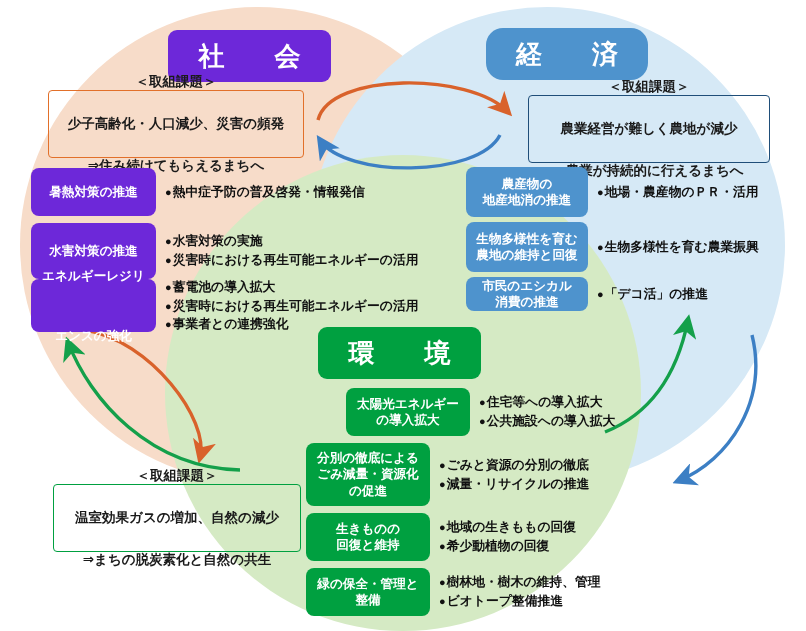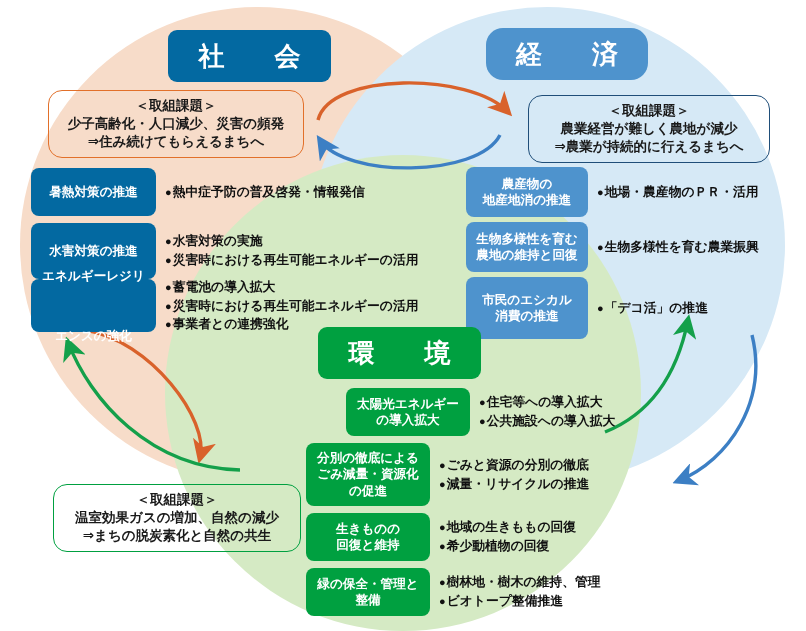--- a/index.html
+++ b/index.html
@@ -44,28 +44,29 @@
     font-size: 26px;
     letter-spacing: 12px;
     text-indent: 12px;
     box-sizing: border-box;
   }
 
   
   .task-box {
     position: absolute;
     box-sizing: border-box;
-    border-radius: 14px;
+    border-radius: 4px;
     border: 1.6px solid #000;
     background: transparent;
     display: flex;
     flex-direction: column;
     align-items: center;
     justify-content: center;
     padding: 5px 8px;
+    gap: 24px;
   }
   .task-box .tline {
     font-size: 13.5px;
     font-weight: bold;
     color: #1a1a1a;
     line-height: 1.32;
     white-space: nowrap;
   }
   .task-box .tline.head {
     font-weight: bold;
@@ -105,21 +106,21 @@
     white-space: nowrap;
     font-weight: bold;
   }
   .measure-items .bullet::before {
     content: "\25CF";
     font-size: 11px;
     margin-right: 1px;
   }
 
   
-  .t-social  { background: #0369a1; }
+  .t-social  { background: #6d28d9; }
   .t-econ    { background: #4E93CD; }
   .t-env     { background: #00A040; }
 
   .ob-social { border-color: #E2702A; }
   .ob-econ   { border-color: #1F4E79; }
   .ob-env    { border-color: #00A040; }
 </style>
 </head>
 <body>
 
@@ -221,21 +222,21 @@
       <div class="measure-label t-econ" style="width:122px; height:50px;">
         <span>生物多様性を育む</span>
         <span>農地の維持と回復</span>
       </div>
       <div class="measure-items">
         <div class="bullet">生物多様性を育む農業振興</div>
       </div>
     </div>
 
     <div class="measure-row" style="left:466px; top:277px;">
-      <div class="measure-label t-econ" style="width:122px; height:62px;">
+      <div class="measure-label t-econ" style="width:122px; height:34px;">
         <span>市民のエシカル</span>
         <span>消費の推進</span>
       </div>
       <div class="measure-items">
         <div class="bullet">「デコ活」の推進</div>
       </div>
     </div>
 
     <div class="pill-header t-env" style="left:318px; top:327px; width:163px; height:52px;">
       <span>環　境</span>

